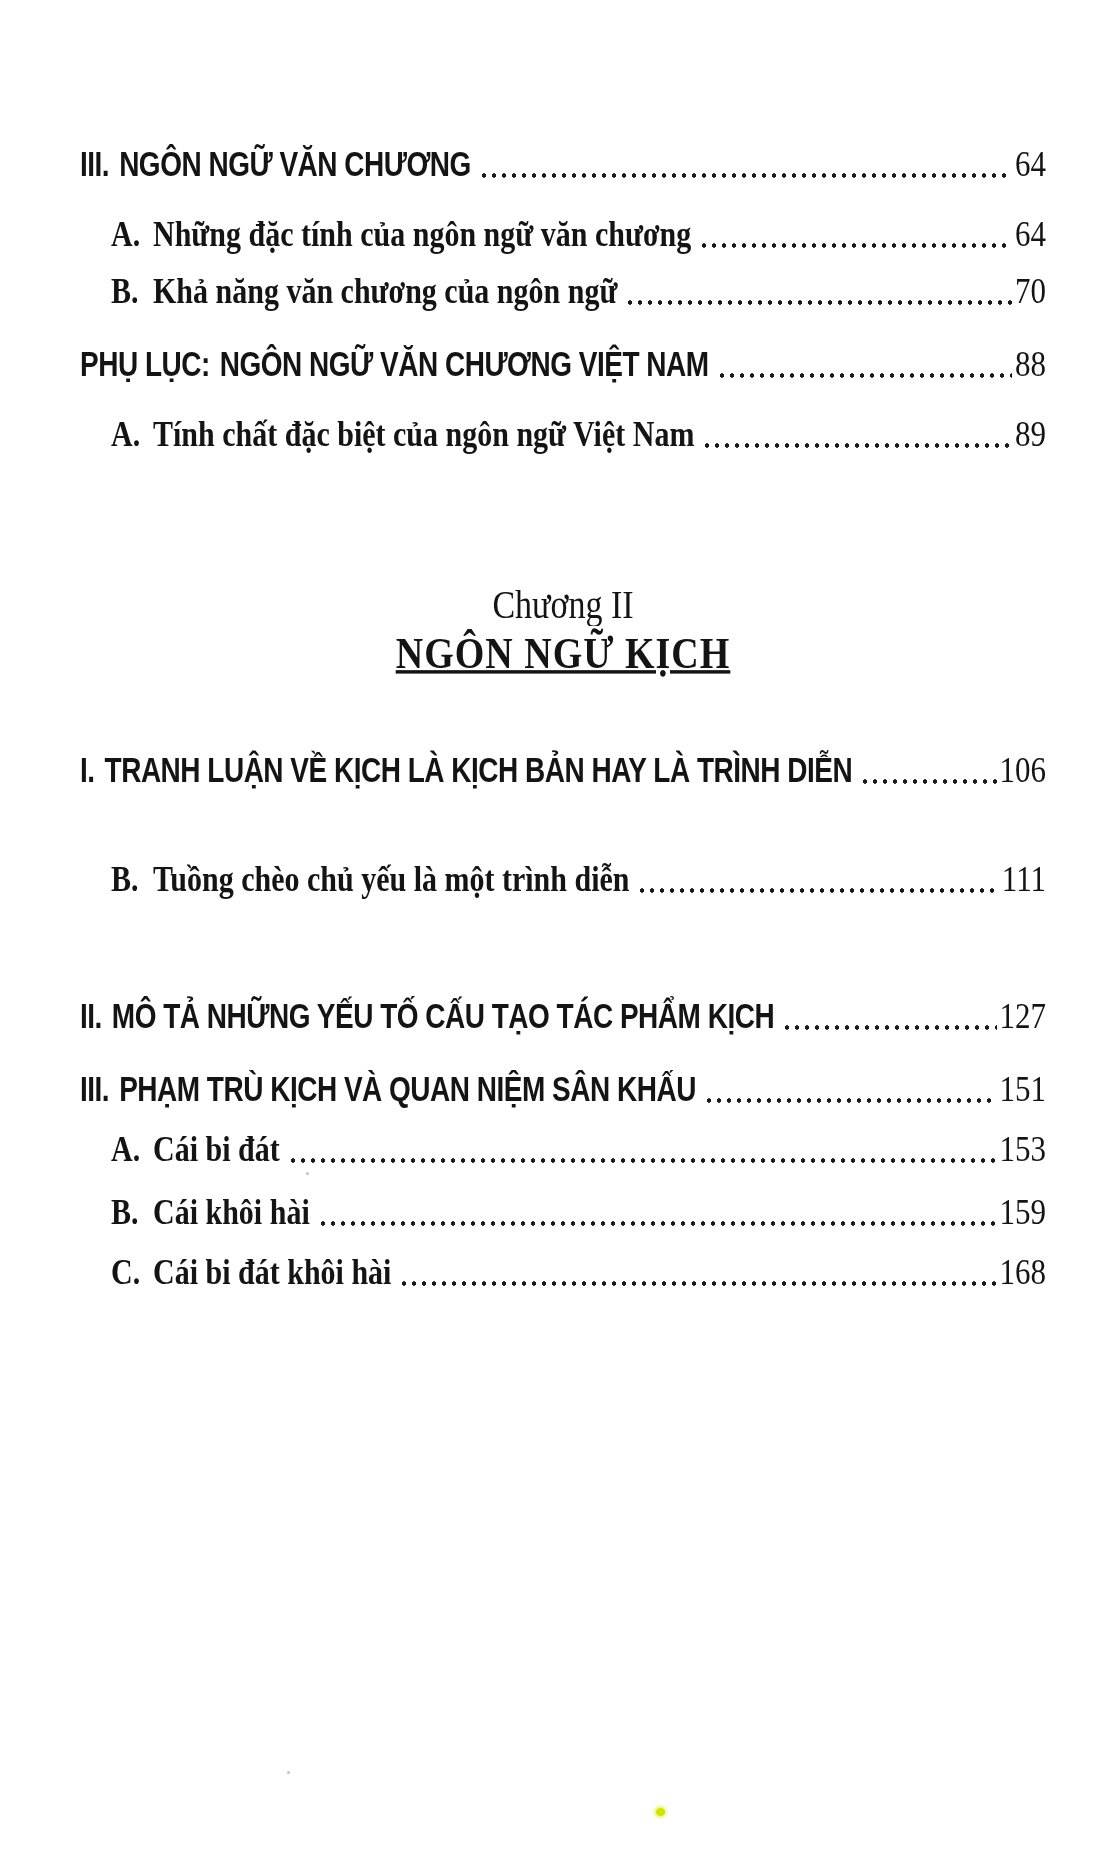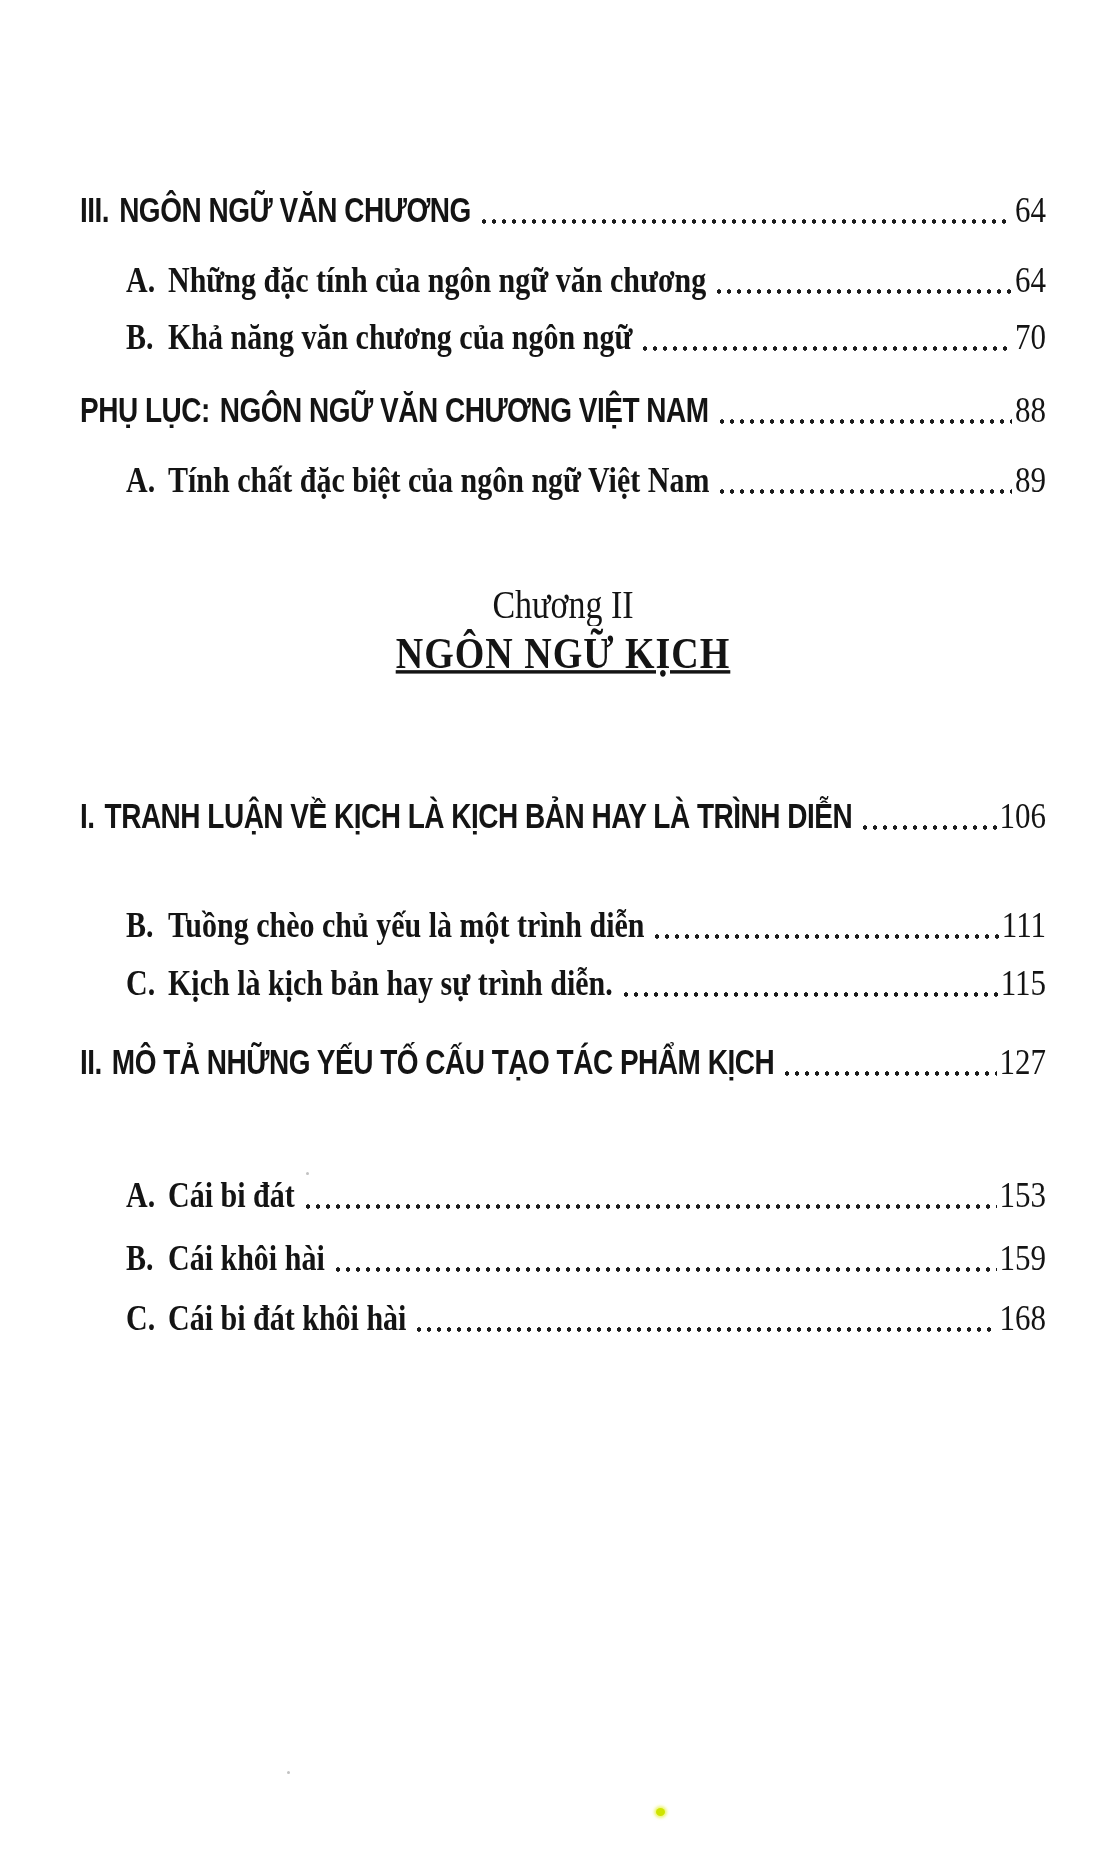--- a/index.html
+++ b/index.html
@@ -9,23 +9,22 @@
     background:#ffffff;
     overflow:hidden;
     font-family:"Liberation Serif", serif;
     color:var(--text,#141414);
   }
   .row{
     position:absolute;
     left:80px;right:60px;
     display:flex;
     align-items:baseline;
-    margin-top:46px;
   }
-  .row.s{left:126px;}
+  .row.s{left:111px;}
   .txt{display:inline-block;transform:scaleY(1.22);transform-origin:0 78%;white-space:nowrap;}
   
   .row.h .txt{
     font-family:"Liberation Sans", sans-serif;
     font-weight:700;
     font-size:28px;
     letter-spacing:-0.5px;
   }
   
   .row.s .txt{
@@ -113,29 +112,29 @@
   <div class="row h" style="top:754px">
     <span class="txt"><span class="lbl">I.</span><span class="ttl">TRANH LUẬN VỀ KỊCH LÀ KỊCH BẢN HAY LÀ TRÌNH DIỄN</span></span>
     <span class="leader"></span>
     <span class="pg">106</span>
   </div>
   <div class="row s" style="top:863px">
     <span class="txt"><span class="lbl">B.</span><span class="ttl">Tuồng chèo chủ yếu là một trình diễn</span></span>
     <span class="leader"></span>
     <span class="pg">111</span>
   </div>
-  <div class="row s" style="top:921px">
-    <span class="txt"><span class="lbl">C.</span><span class="ttl">Kịch là kịch bản hay sự trình diễn.</span></span>
-    <span class="leader"></span>
-    <span class="pg">115</span>
-  </div>
   <div class="row h" style="top:1000px">
     <span class="txt"><span class="lbl">II.</span><span class="ttl">MÔ TẢ NHỮNG YẾU TỐ CẤU TẠO TÁC PHẨM KỊCH</span></span>
     <span class="leader"></span>
     <span class="pg">127</span>
+  </div>
+  <div class="row h" style="top:1073px">
+    <span class="txt"><span class="lbl">III.</span><span class="ttl">PHẠM TRÙ KỊCH VÀ QUAN NIỆM SÂN KHẤU</span></span>
+    <span class="leader"></span>
+    <span class="pg">151</span>
   </div>
   <div class="row s" style="top:1133px">
     <span class="txt"><span class="lbl">A.</span><span class="ttl">Cái bi đát</span></span>
     <span class="leader"></span>
     <span class="pg">153</span>
   </div>
   <div class="row s" style="top:1196px">
     <span class="txt"><span class="lbl">B.</span><span class="ttl">Cái khôi hài</span></span>
     <span class="leader"></span>
     <span class="pg">159</span>

